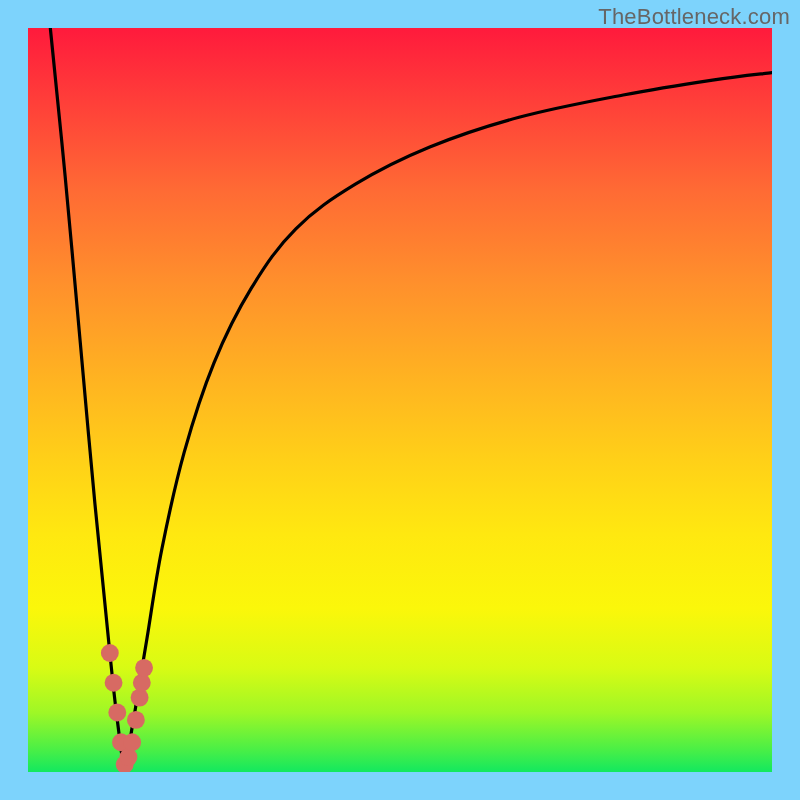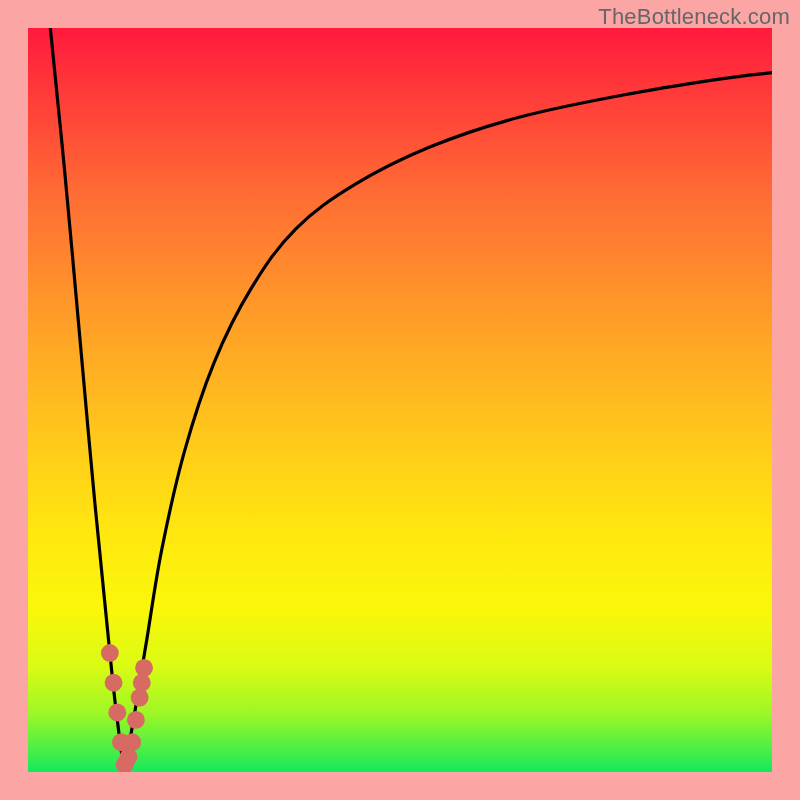--- a/index.html
+++ b/index.html
@@ -8,21 +8,21 @@
     width: 800px;
     height: 800px;
     overflow: hidden;
     background: #000;
     font-family: Arial, Helvetica, sans-serif;
   }
   .frame {
     position: relative;
     width: 800px;
     height: 800px;
-    background: #fca5a5;
+    background: #7dd3fc;
   }
   .plot-area {
     position: absolute;
     left: 28px;
     top: 28px;
     width: 744px;
     height: 744px;
     
     background: linear-gradient(
       to bottom,

